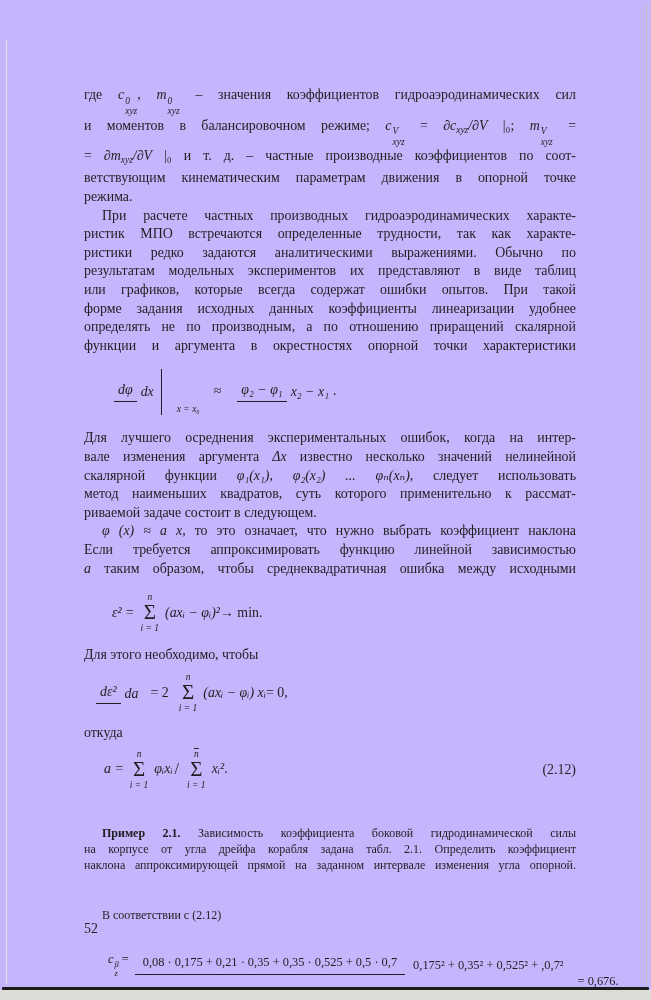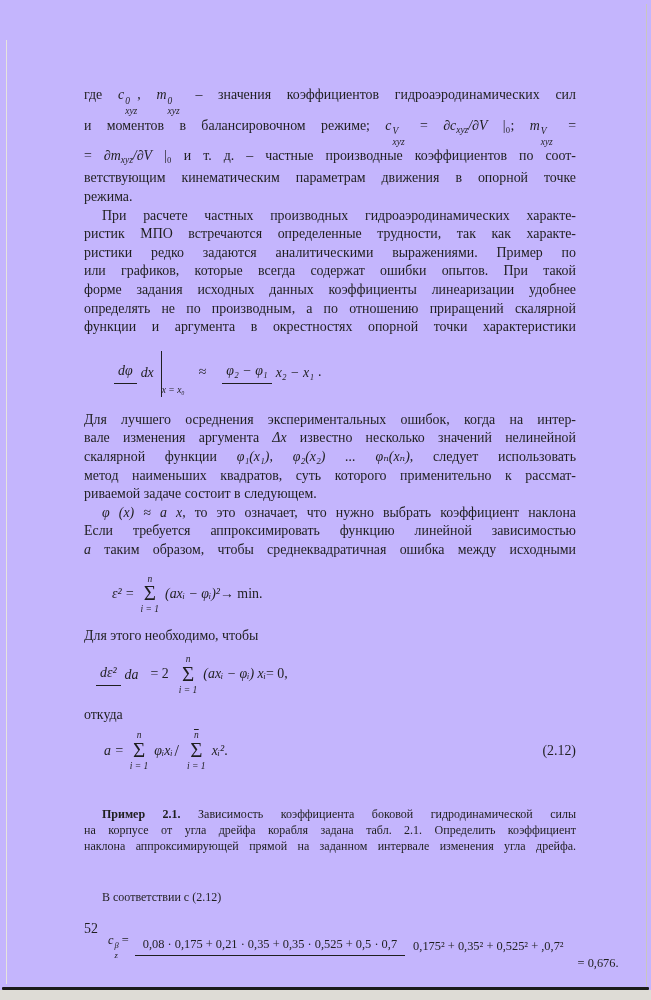--- a/index.html
+++ b/index.html
@@ -41,21 +41,21 @@
   .formula > span { flex:0 0 auto; }
   .frac { display:inline-flex; flex-direction:row; align-items:center; text-align:center; }
   .fnum { padding:0 4px 2px; border-bottom:1px solid #1f1f1f; }
   .fden { padding:2px 4px 0; }
   .sum { display:inline-flex; flex-direction:column; align-items:center; margin:0 6px; }
   .sum .slim { font-size:9.5px; font-style:italic; line-height:1.15; }
   .sum .slim.ov { text-decoration:overline; }
   .sum .sigma { font-size:21px; line-height:0.95; }
   .evalbar { display:inline-flex; align-items:flex-end; height:48px; margin-left:3px; }
   .evalbar .bar { width:1px; height:46px; background:#1f1f1f; }
-  .evalbar .cond { font-size:9.5px; font-style:italic; margin-left:0; transform:translateY(3px); white-space:nowrap; }
+  .evalbar .cond { font-size:9.5px; font-style:italic; margin-left:15px; transform:translateY(3px); white-space:nowrap; }
 
   .f1 { margin:12px 0 14px 30px; }
   .f1 .rel { margin:0 16px 0 14px; }
   .f2 { margin:14px 0 12px 28px; }
   .f3 { margin:8px 0 10px 12px; }
   .f3 .pre { margin:0 4px 0 8px; }
   .f4 { margin:6px 0 12px 20px; position:relative; }
   .f4 .fslash { font-size:16px; margin:0 2px; }
   .f4 .eqnum { position:absolute; right:0; top:50%; transform:translateY(-50%); font-style:normal; }
   .f5 { margin:14px 0 0 24px; font-size:12.4px; }
@@ -89,21 +89,22 @@
               <span>xyz</span>
             </span></span> =</div>
         <div class="tline">= <span class="it">∂m<sub>xyz</sub></span><span class="it">/∂V</span> |₀ и т. д. – частные производные коэффициентов по соот-</div>
         <div class="tline">ветствующим кинематическим параметрам движения в опорной точке</div>
         <div class="tline tlast">режима.</div>
       </div>
 
     <div class="para ind">
         <div class="tline">При расчете частных производных гидроаэродинамических характе-</div>
         <div class="tline">ристик МПО встречаются определенные трудности, так как характе-</div>
-        <div class="tline">ристики редко задаются аналитическими выражениями. Пример по</div>
+        <div class="tline">ристики редко задаются аналитическими выражениями. Обычно по</div>
+        <div class="tline">результатам модельных экспериментов их представляют в виде таблиц</div>
         <div class="tline">или графиков, которые всегда содержат ошибки опытов. При такой</div>
         <div class="tline">форме задания исходных данных коэффициенты линеаризации удобнее</div>
         <div class="tline">определять не по производным, а по отношению приращений скалярной</div>
         <div class="tline">функции и аргумента в окрестностях опорной точки характеристики</div>
       </div>
 
     <div class="formula f1">
       <span class="frac">
         <span class="fnum it">dφ</span>
         <span class="fden it">dx</span>
@@ -183,21 +184,21 @@
         <span class="slim">i = 1</span>
       </span>
       <span class="it">xᵢ²</span>
       <span>.</span>
       <span class="eqnum">(2.12)</span>
     </div>
 
     <div class="para ind small">
         <div class="tline"><span class="bd">Пример 2.1.</span> Зависимость коэффициента боковой гидродинамической силы</div>
         <div class="tline">на корпусе от угла дрейфа корабля задана табл. 2.1. Определить коэффициент</div>
-        <div class="tline">наклона аппроксимирующей прямой на заданном интервале изменения угла дрейфа.</div>
+        <div class="tline">наклона аппроксимирующей прямой на заданном интервале изменения угла опорной.</div>
       </div>
 
     <div class="para ind small">
         <div class="tline tlast">В соответствии с (2.12)</div>
       </div>
 
     <div class="formula f5">
       <span class="lhs"><span class="it">c<span class="ss">
               <span>β</span>
               <span>z</span>

